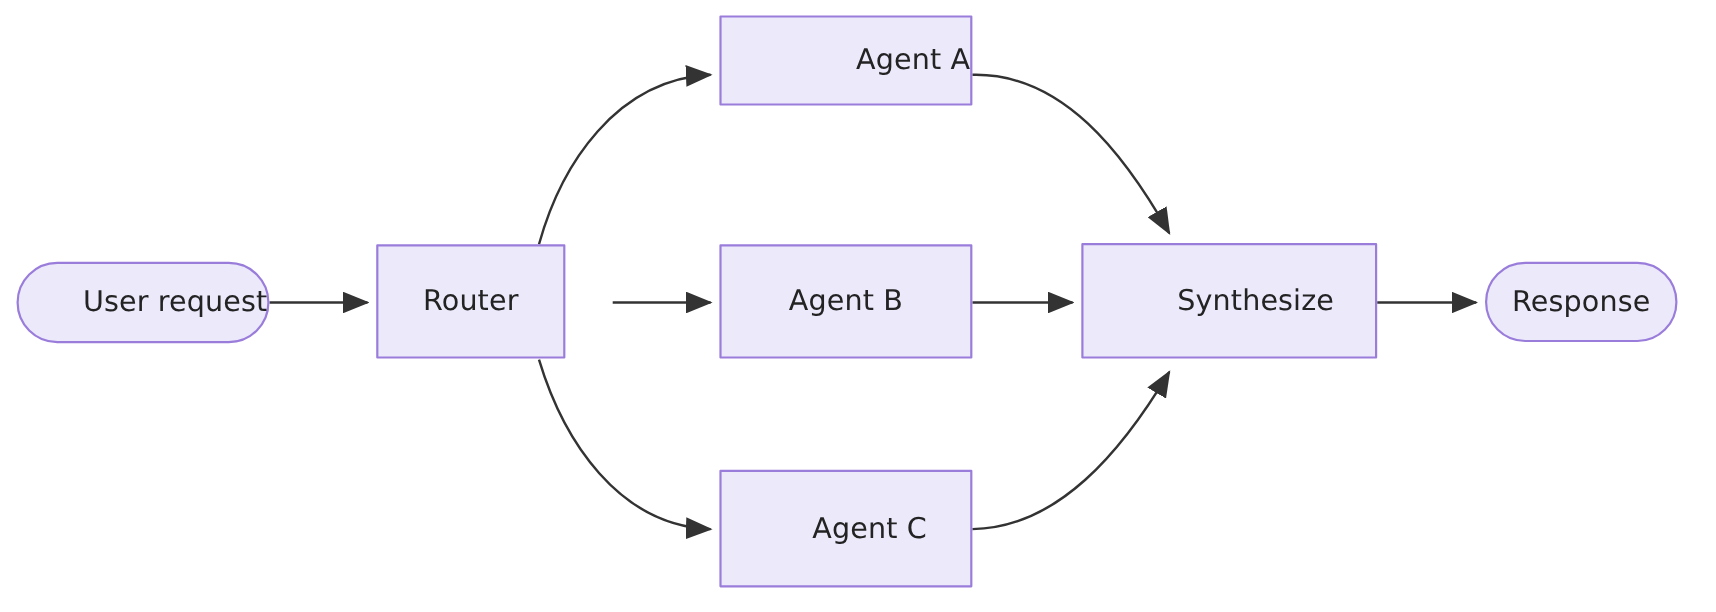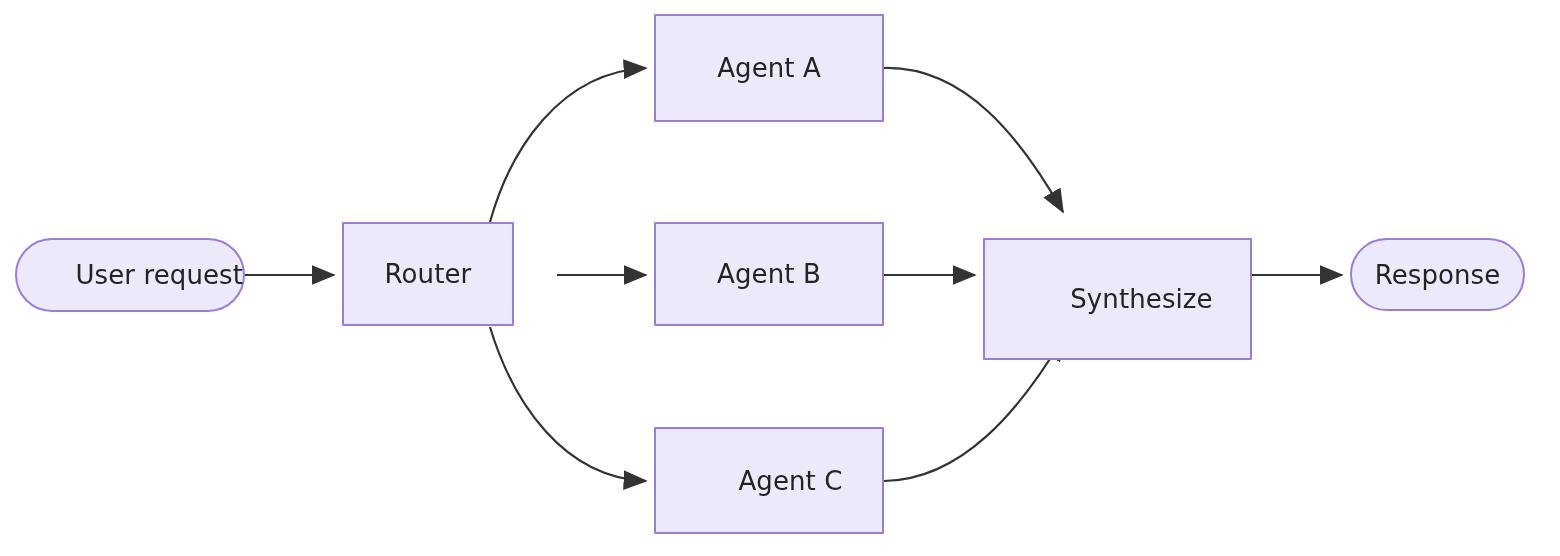--- a/index.html
+++ b/index.html
@@ -45,24 +45,24 @@
     color: #232323;
     font-size: 26px;
     line-height: 1;
     letter-spacing: 0.1px;
     white-space: nowrap;
     font-family: "DejaVu Sans", "Liberation Sans", sans-serif;
   }
   
   #node-user-request { left: 15px;   top: 238px; width: 230px; height: 74px; justify-content: flex-end; }
   #node-router       { left: 342px;  top: 222px; width: 172px; height: 104px; text-align: right; }
-  #node-agent-a      { left: 654px;  top: 14px;  width: 230px; height: 108px; }
+  #node-agent-a      { left: 654px;  top: 14px;  width: 230px; height: 82px; justify-content: flex-end; }
   #node-agent-b      { left: 654px;  top: 222px; width: 230px; height: 104px; }
   #node-agent-c      { left: 654px;  top: 427px; width: 230px; height: 107px; padding-left: 43px; }
-  #node-synthesize   { left: 983px;  top: 238px; width: 269px; height: 122px; padding-left: 48px; }
+  #node-synthesize   { left: 983px;  top: 221px; width: 269px; height: 105px; padding-left: 48px; }
   #node-response     { left: 1350px; top: 238px; width: 175px; height: 73px; }
 </style>
 </head>
 <body>
 
 <div id="canvas">
 
   <svg id="edges" viewBox="0 0 1560 556">
     <defs>
       <marker id="arrowhead" markerWidth="11" markerHeight="9" refX="10.2" refY="4.5" orient="auto" markerUnits="strokeWidth">

